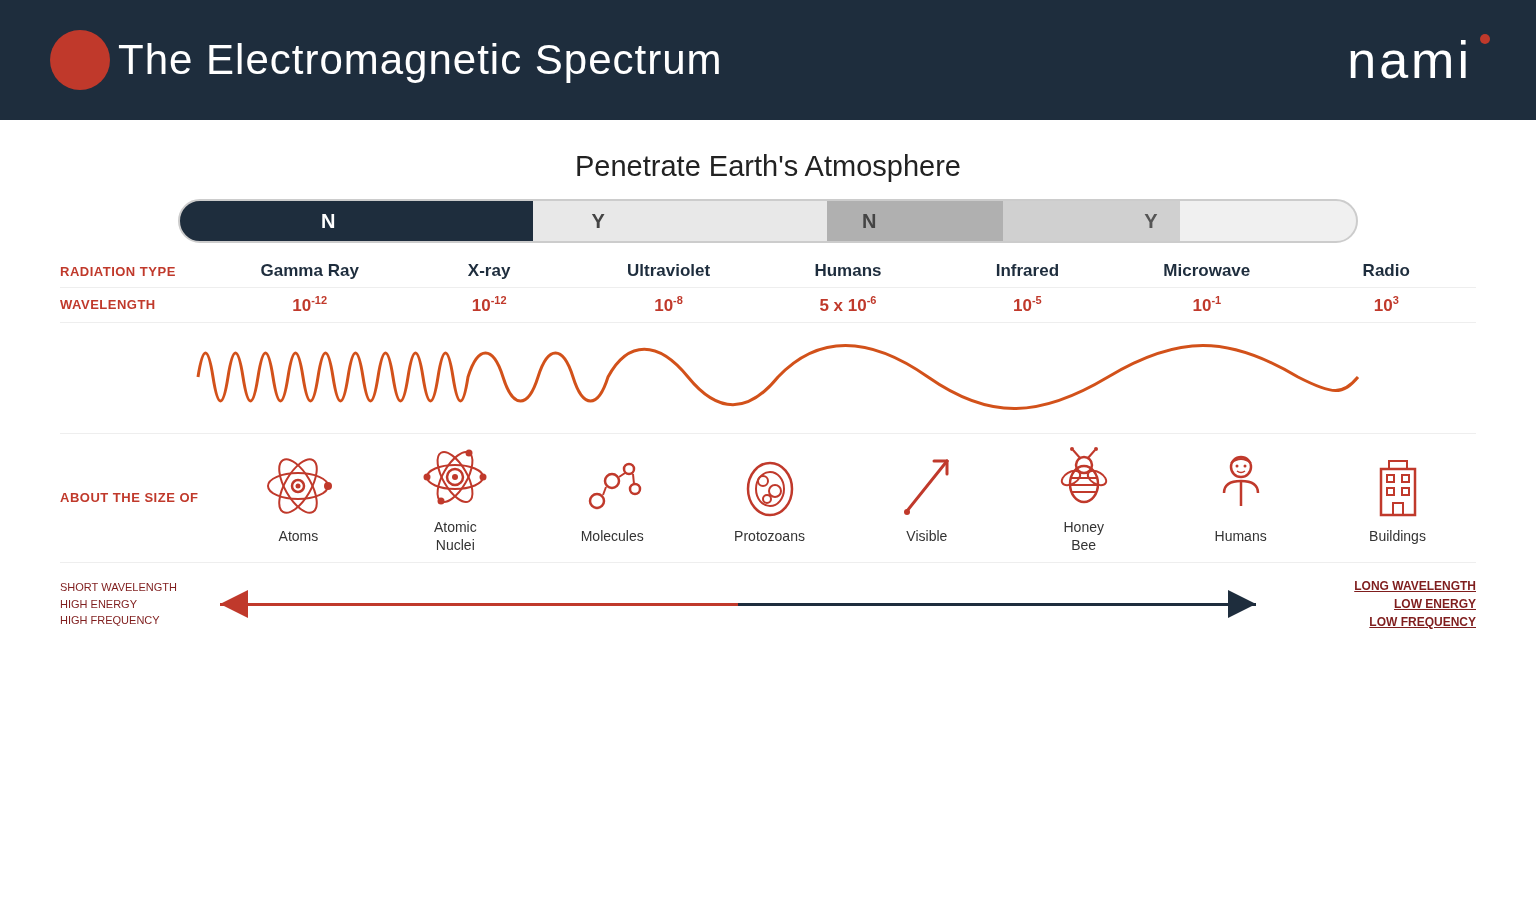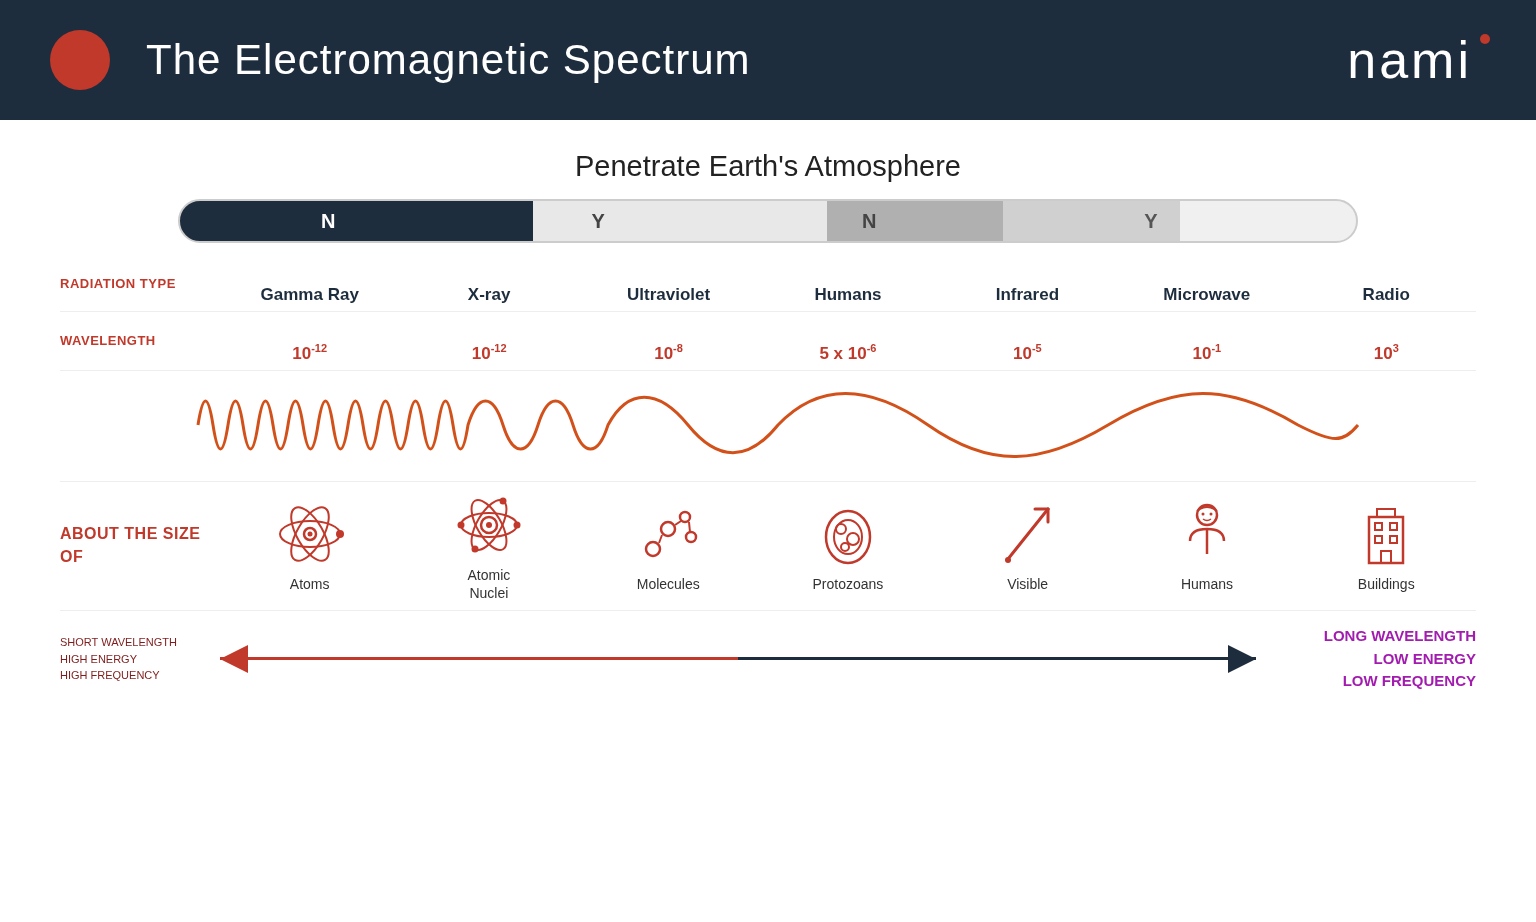--- a/index.html
+++ b/index.html
@@ -17,21 +17,21 @@
       width: 100%;
       height: 120px;
       display: flex;
       align-items: center;
       padding: 0 50px;
       justify-content: space-between;
     }
     .header-left {
       display: flex;
       align-items: center;
-      gap: 36px;
+      gap: 8px;
     }
     .header-circle {
       width: 60px;
       height: 60px;
       background: #c0392b;
       border-radius: 50%;
     }
     .header-title {
       color: #fff;
       font-size: 42px;
@@ -114,21 +114,20 @@
       color: #c0392b;
       text-transform: uppercase;
       letter-spacing: 0.5px;
       flex-shrink: 0;
     }
     .row-cells {
       display: flex;
       flex: 1;
       justify-content: space-around;
       align-items: center;
-      margin-top: 24px;
     }
     .cell {
       text-align: center;
       font-size: 17px;
       font-weight: 700;
       color: #1e2d3d;
       min-width: 120px;
     }
     .cell-wavelength {
       font-size: 17px;
@@ -153,21 +152,21 @@
     
     .size-section {
       display: flex;
       align-items: center;
       padding: 8px 0;
       border-top: 1px solid #eee;
       border-bottom: 1px solid #eee;
     }
     .size-label {
       width: 160px;
-      font-size: 16px;
+      font-size: 13px;
       font-weight: 700;
       color: #c0392b;
       text-transform: uppercase;
       letter-spacing: 0.5px;
       flex-shrink: 0;
       line-height: 1.4;
     }
     .icons-row {
       display: flex;
       flex: 1;
@@ -246,25 +245,26 @@
       height: 3px;
       background: #1e2d3d;
       width: 50%;
     }
     .bottom-right-text {
       width: 220px;
       text-align: right;
       flex-shrink: 0;
     }
     .bottom-right-text p {
-      font-size: 15px;
+      font-size: 12px;
       font-weight: 700;
-      color: #a21caf;
+      color: #7f1d1d;
       text-transform: uppercase;
       line-height: 1.5;
+      text-decoration: underline;
     }
   </style>
 </head>
 <body>
 
 <div class="header">
   <div class="header-left">
     <div class="header-circle"></div>
     <span class="header-title">The Electromagnetic Spectrum</span>
   </div>
@@ -408,20 +408,41 @@
       <div class="icon-item">
         <svg class="icon-svg" viewBox="0 0 70 70">
           <line x1="55" y1="10" x2="15" y2="60" stroke="#c0392b" stroke-width="3" stroke-linecap="round"></line>
           <line x1="42" y1="10" x2="55" y2="10" stroke="#c0392b" stroke-width="3" stroke-linecap="round"></line>
           <line x1="55" y1="10" x2="55" y2="23" stroke="#c0392b" stroke-width="3" stroke-linecap="round"></line>
           <circle cx="15" cy="61" r="3" fill="#c0392b"></circle>
         </svg>
         <span class="icon-label">Visible</span>
       </div>
 
+      <div class="icon-item">
+        <svg class="icon-svg" viewBox="0 0 70 70">
+
+          <ellipse cx="35" cy="42" rx="14" ry="18" fill="none" stroke="#c0392b" stroke-width="2.5"></ellipse>
+
+          <line x1="22" y1="36" x2="48" y2="36" stroke="#c0392b" stroke-width="2"></line>
+          <line x1="21" y1="43" x2="49" y2="43" stroke="#c0392b" stroke-width="2"></line>
+          <line x1="23" y1="50" x2="47" y2="50" stroke="#c0392b" stroke-width="2"></line>
+
+          <circle cx="35" cy="23" r="8" fill="none" stroke="#c0392b" stroke-width="2.5"></circle>
+
+          <line x1="31" y1="16" x2="24" y2="8" stroke="#c0392b" stroke-width="2"></line>
+          <circle cx="23" cy="7" r="2" fill="#c0392b"></circle>
+          <line x1="39" y1="16" x2="46" y2="8" stroke="#c0392b" stroke-width="2"></line>
+          <circle cx="47" cy="7" r="2" fill="#c0392b"></circle>
+
+          <ellipse cx="22" cy="36" rx="10" ry="6" fill="none" stroke="#c0392b" stroke-width="2" transform="rotate(-30 22 36)"></ellipse>
+          <ellipse cx="48" cy="36" rx="10" ry="6" fill="none" stroke="#c0392b" stroke-width="2" transform="rotate(30 48 36)"></ellipse>
+        </svg>
+        <span class="icon-label">Honey<br>Bee</span>
+      </div>
 
       <div class="icon-item">
         <svg class="icon-svg" viewBox="0 0 70 70">
 
           <circle cx="35" cy="16" r="10" fill="none" stroke="#c0392b" stroke-width="2.5"></circle>
 
           <path d="M 25 12 Q 35 4 45 12" fill="none" stroke="#c0392b" stroke-width="2"></path>
 
           <path d="M 18 42 Q 18 30 35 30 Q 52 30 52 42" fill="none" stroke="#c0392b" stroke-width="2.5"></path>
           <line x1="35" y1="30" x2="35" y2="55" stroke="#c0392b" stroke-width="2.5"></line>

